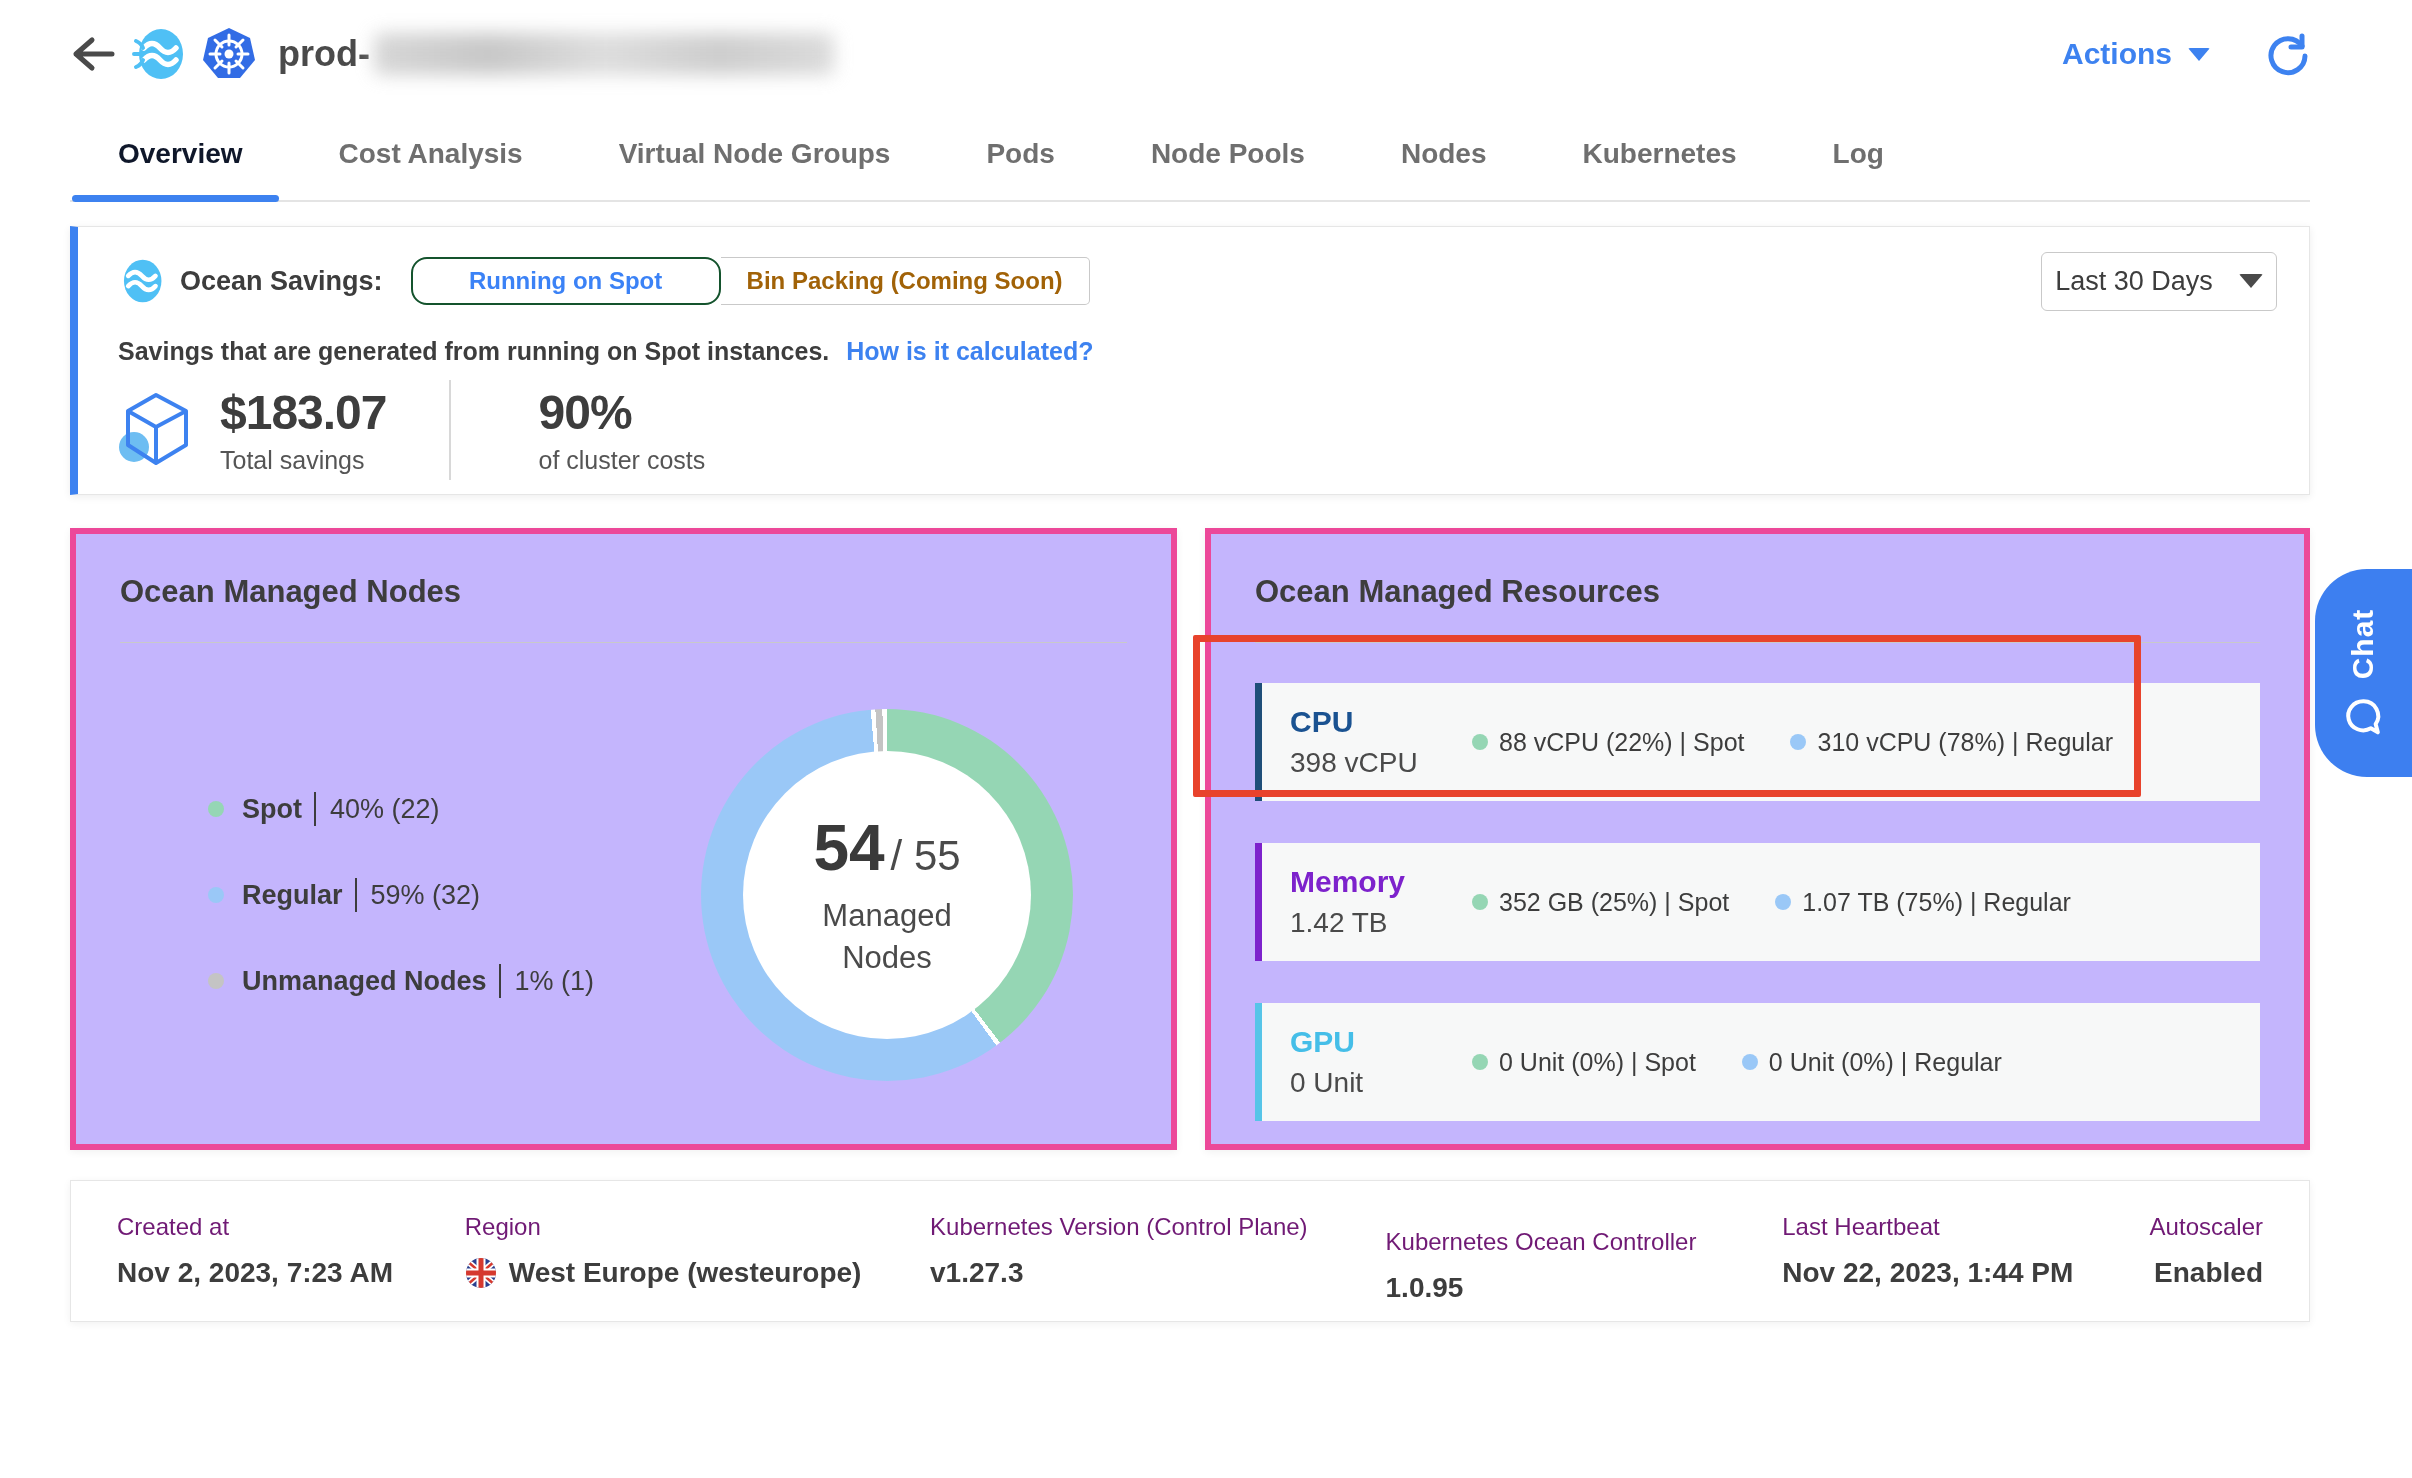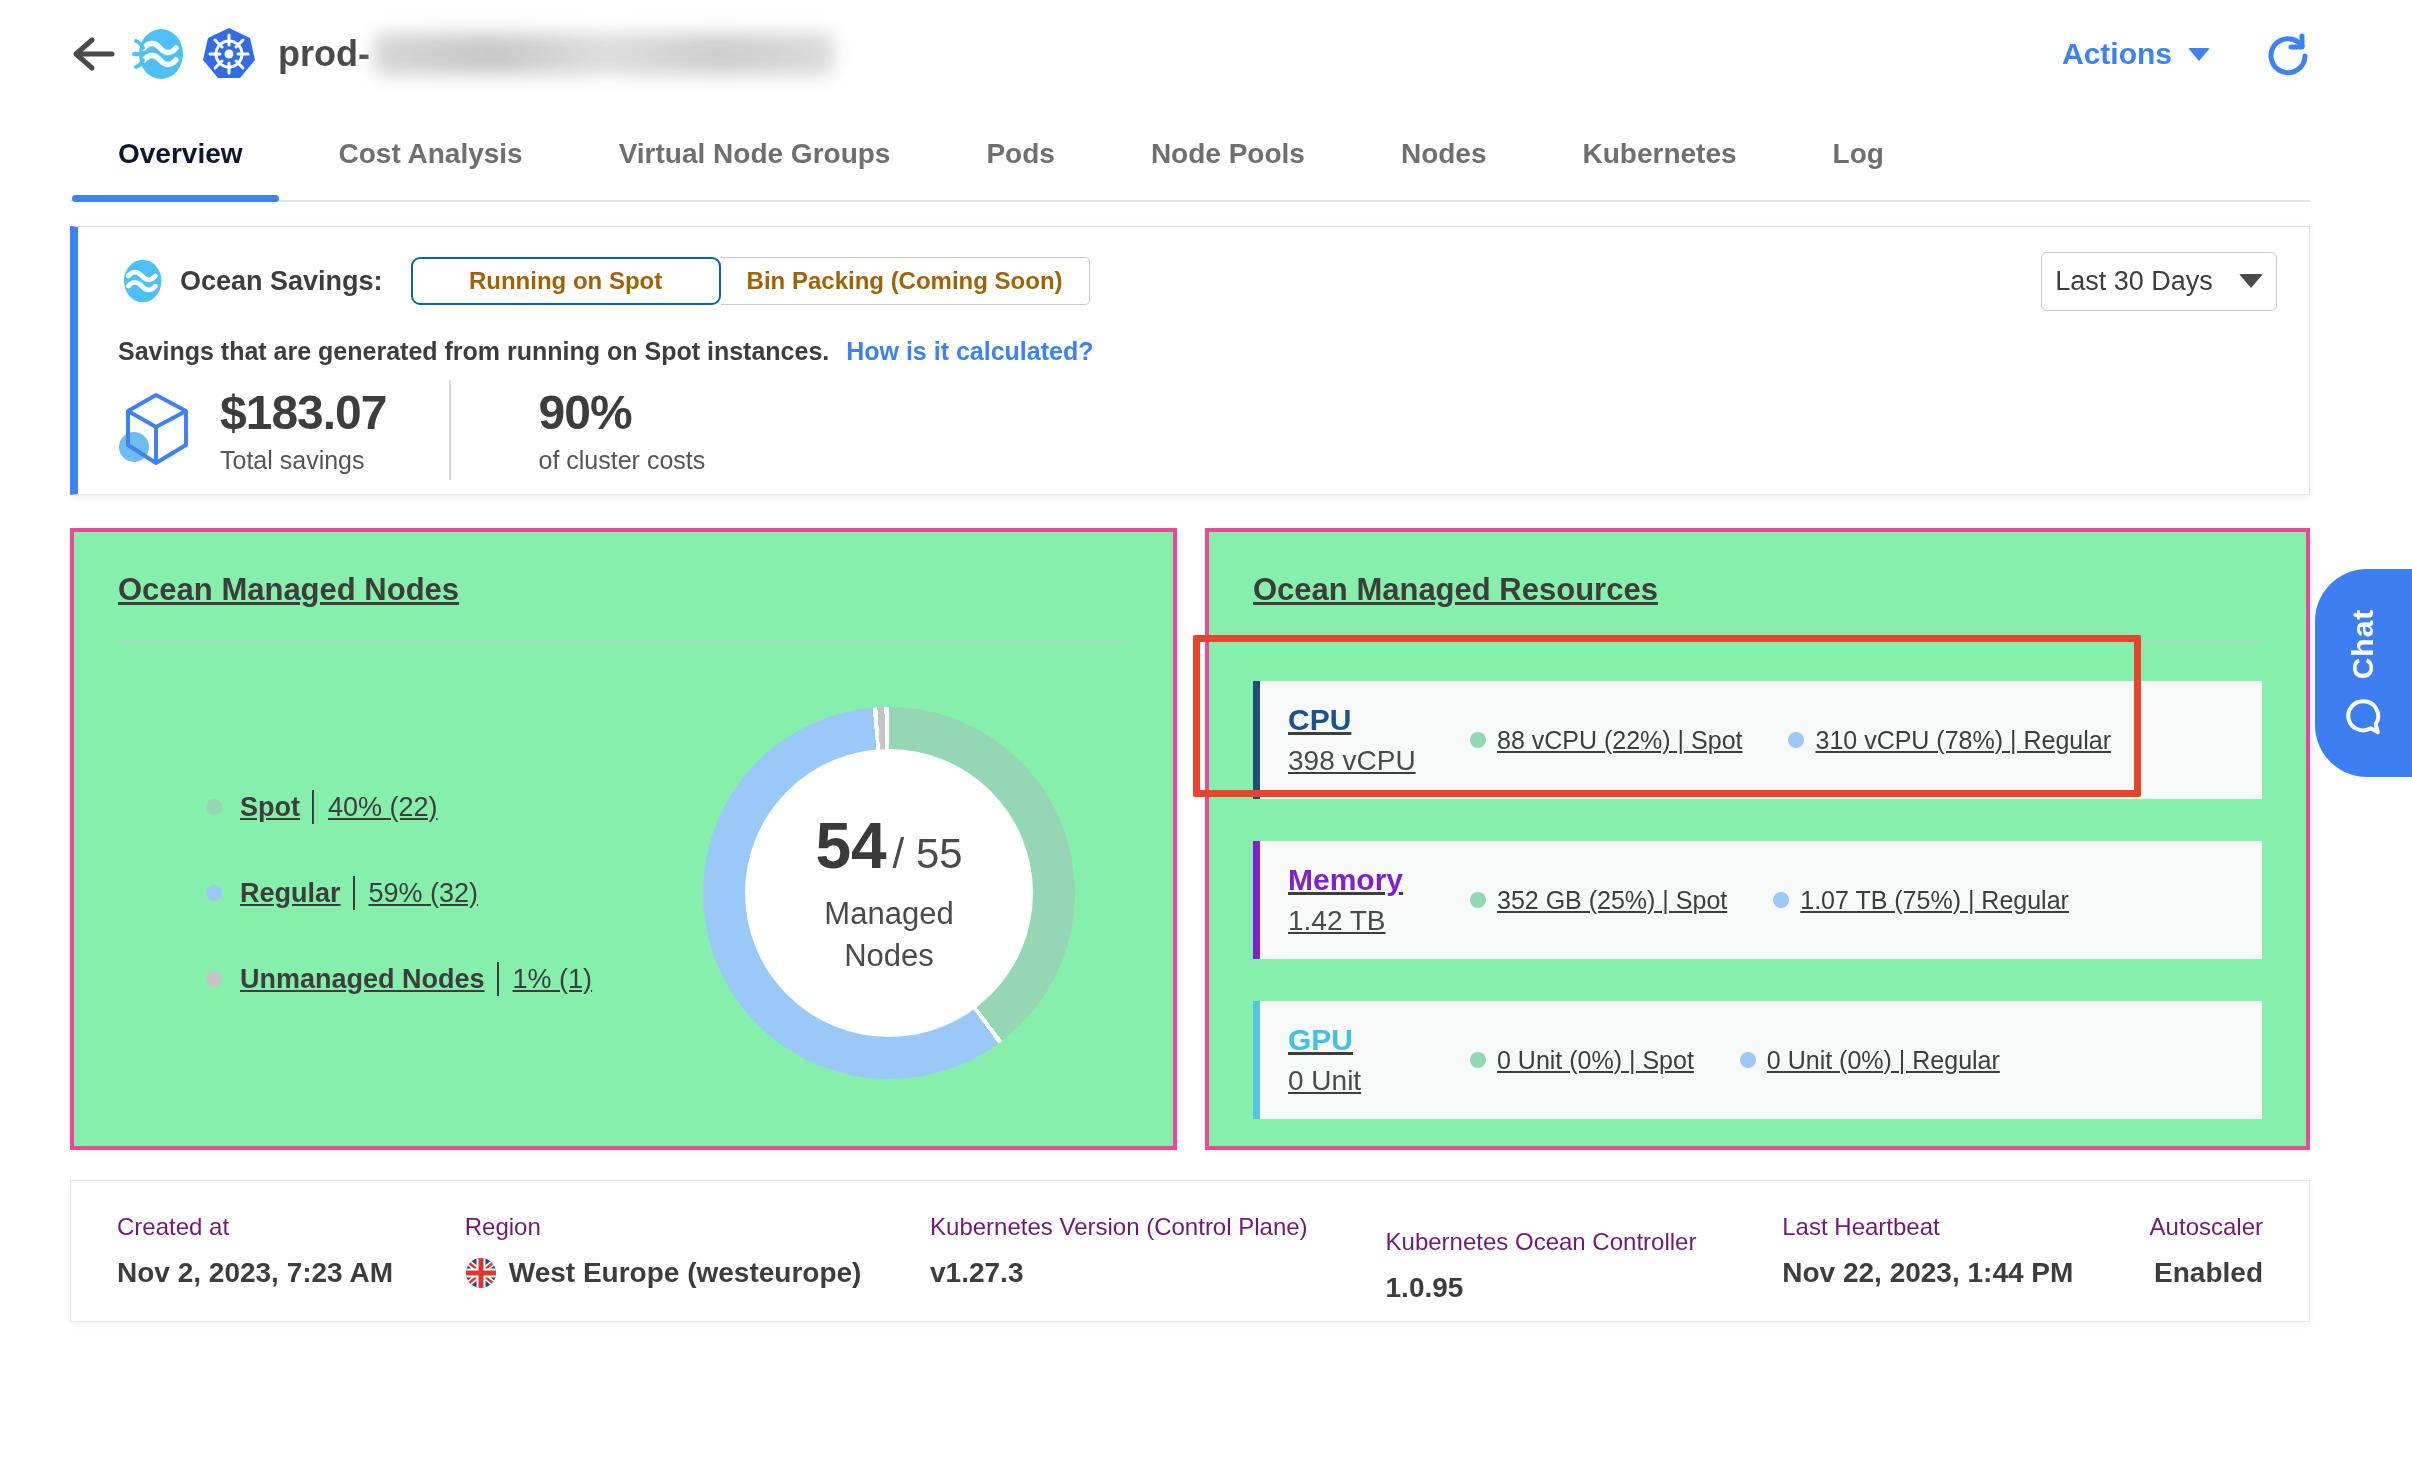--- a/index.html
+++ b/index.html
@@ -60,22 +60,22 @@
     padding:24px 32px 0 40px;
   }
   .savings-row1 { display:flex; align-items:center; height:60px; }
   .savings-label { margin-left:16px; font-size:27px; font-weight:bold; color:#3d3d3d; }
   .toggle-group { display:flex; margin-left:28px; }
   .toggle-btn {
     height:48px; display:flex; align-items:center; justify-content:center;
     font-size:24px; font-weight:bold; cursor:pointer; background:#fff;
   }
   .toggle-btn.active {
-    min-width:310px; padding:0 34px; color:#a16207;
-    border:2px solid #0369a1; border-radius:9px; z-index:1;
+    min-width:310px; padding:0 34px; color:#3b82f6;
+    border:2px solid #14532d; border-radius:16px; z-index:1;
   }
   .toggle-btn.inactive {
     min-width:310px; padding:0 26px; color:#a16207;
     border:1px solid #c9c9c9; border-left:none; border-radius:0 5px 5px 0;
   }
   .period-select {
     margin-left:auto; width:236px; height:59px; border:1px solid #c9c9c9; border-radius:6px;
     display:flex; align-items:center; justify-content:center; gap:26px;
     font-size:27px; color:#3d3d3d; cursor:pointer; background:#fff;
   }
@@ -87,24 +87,23 @@
   .savings-link { color:#3d82f0; cursor:pointer; margin-left:10px; }
   .savings-row3 { margin-top:14px; display:flex; align-items:center; }
   .cube-icon { width:76px; height:82px; }
   .stat-block { margin-left:26px; }
   .stat-value { font-size:48px; font-weight:bold; color:#3d3d3d; letter-spacing:-1px; }
   .stat-caption { margin-top:6px; font-size:25px; color:#555; }
   .v-divider { width:2px; height:100px; background:#d8d8d8; margin:0 62px; }
 
   
   .card {
-    position:absolute; top:528px; height:622px; background:#86efac;
-    border:4px solid #ec4899; box-shadow:0 2px 8px rgba(0,0,0,.06);
+    position:absolute; top:528px; height:622px; background:#c4b5fd;
+    border:6px solid #ec4899; box-shadow:0 2px 8px rgba(0,0,0,.06);
     padding:40px 44px 0 44px;
-    text-decoration:underline;
   }
   .card-left  { left:70px;  width:1107px; }
   .card-right { left:1205px; width:1105px; }
   .card-title { font-size:31px; font-weight:bold; color:#3d3d3d; }
   .card-divider { height:1px; background:#c9c9c9; margin-top:32px; }
 
   
   .nodes-body { display:flex; align-items:center; margin-top:66px; }
   .legend { margin-left:88px; display:flex; flex-direction:column; gap:52px; }
   .legend-item { display:flex; align-items:center; }

